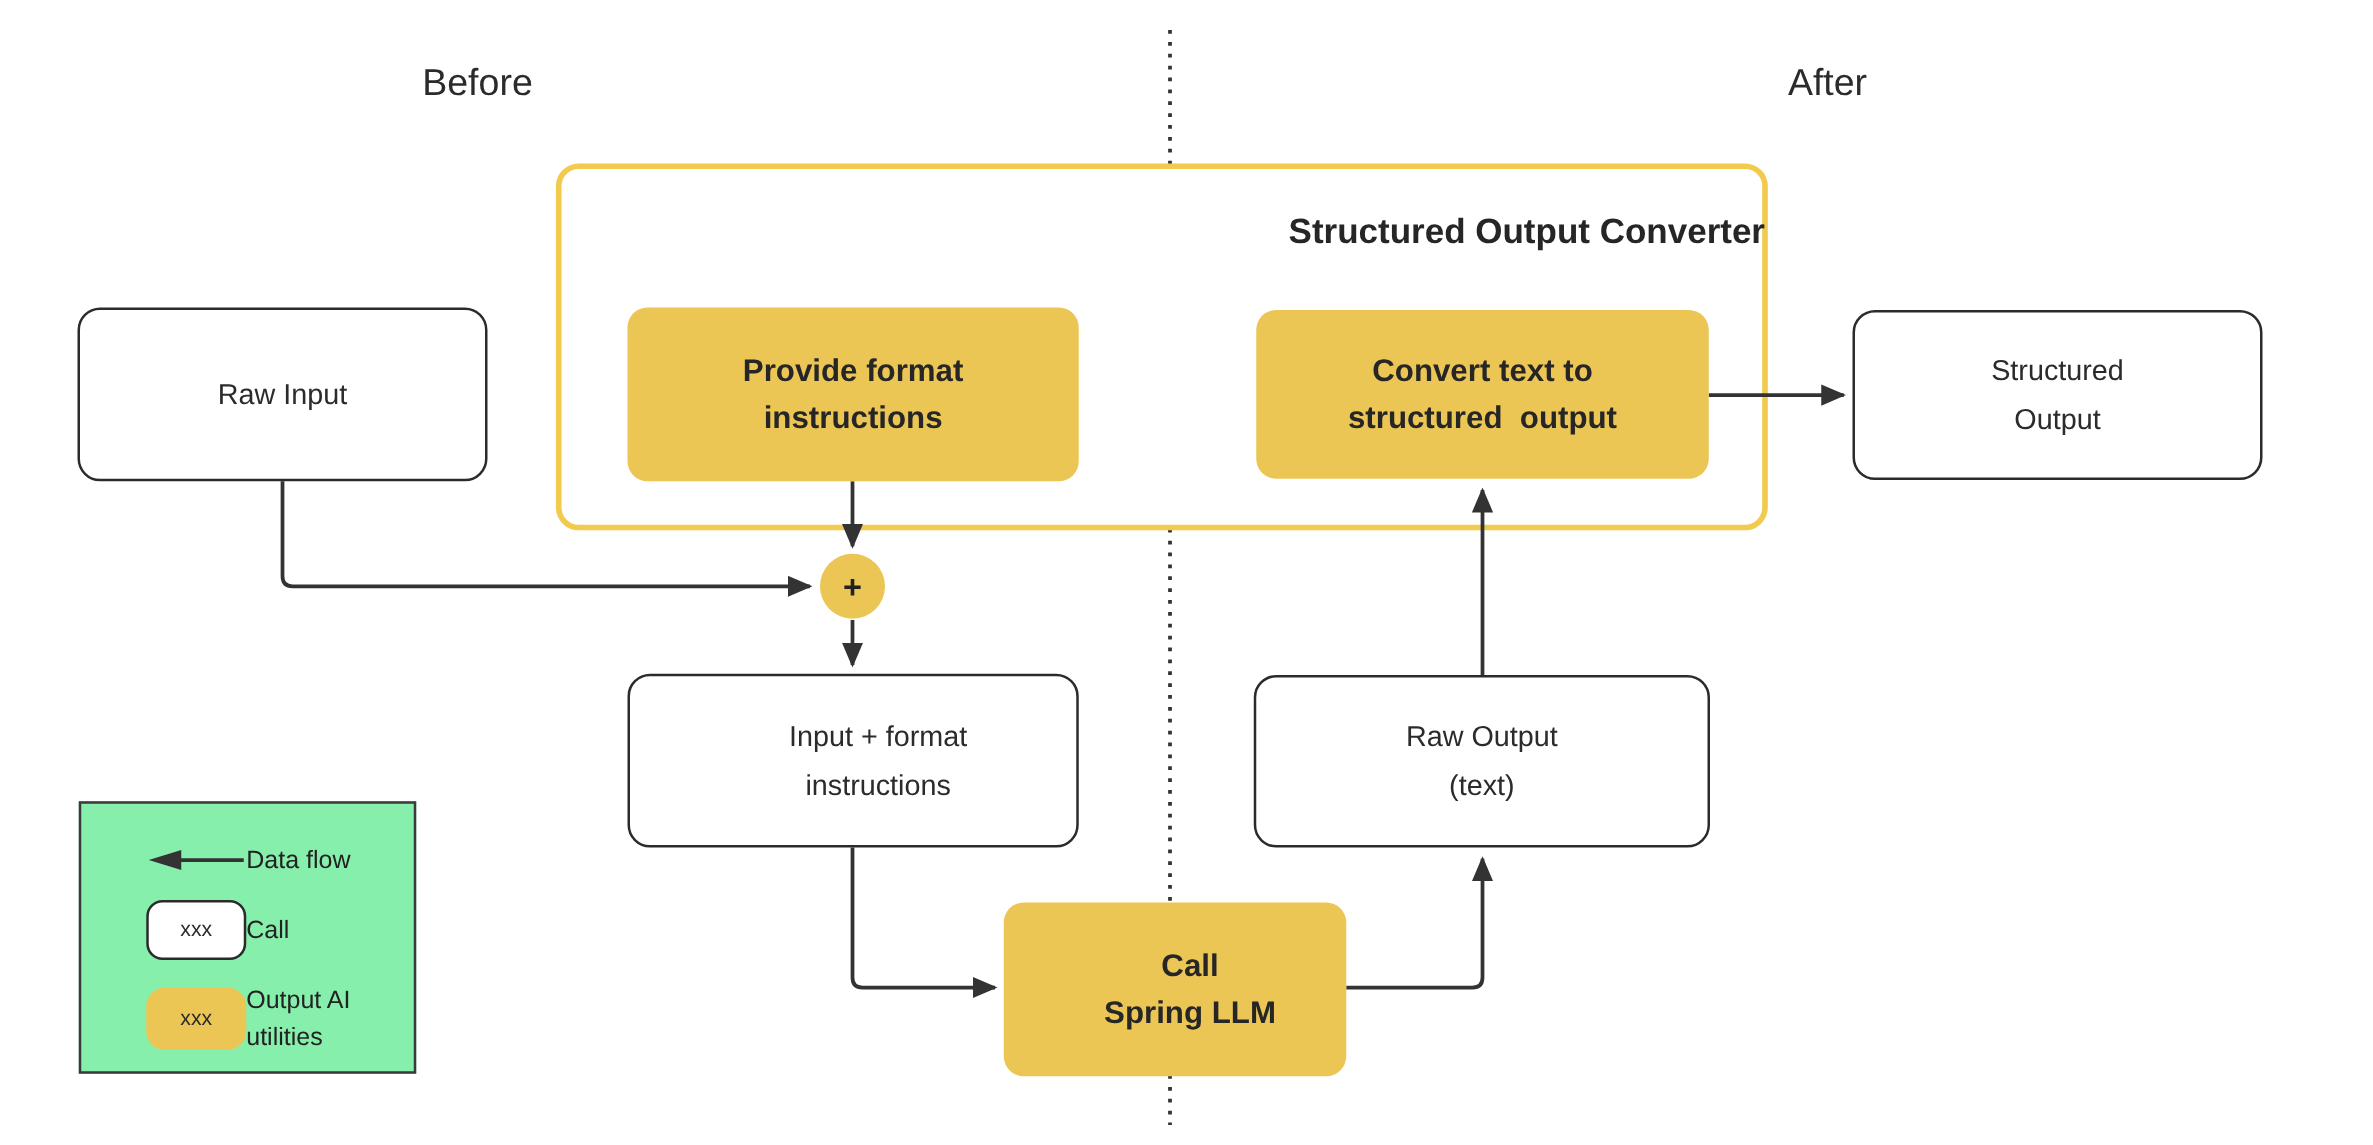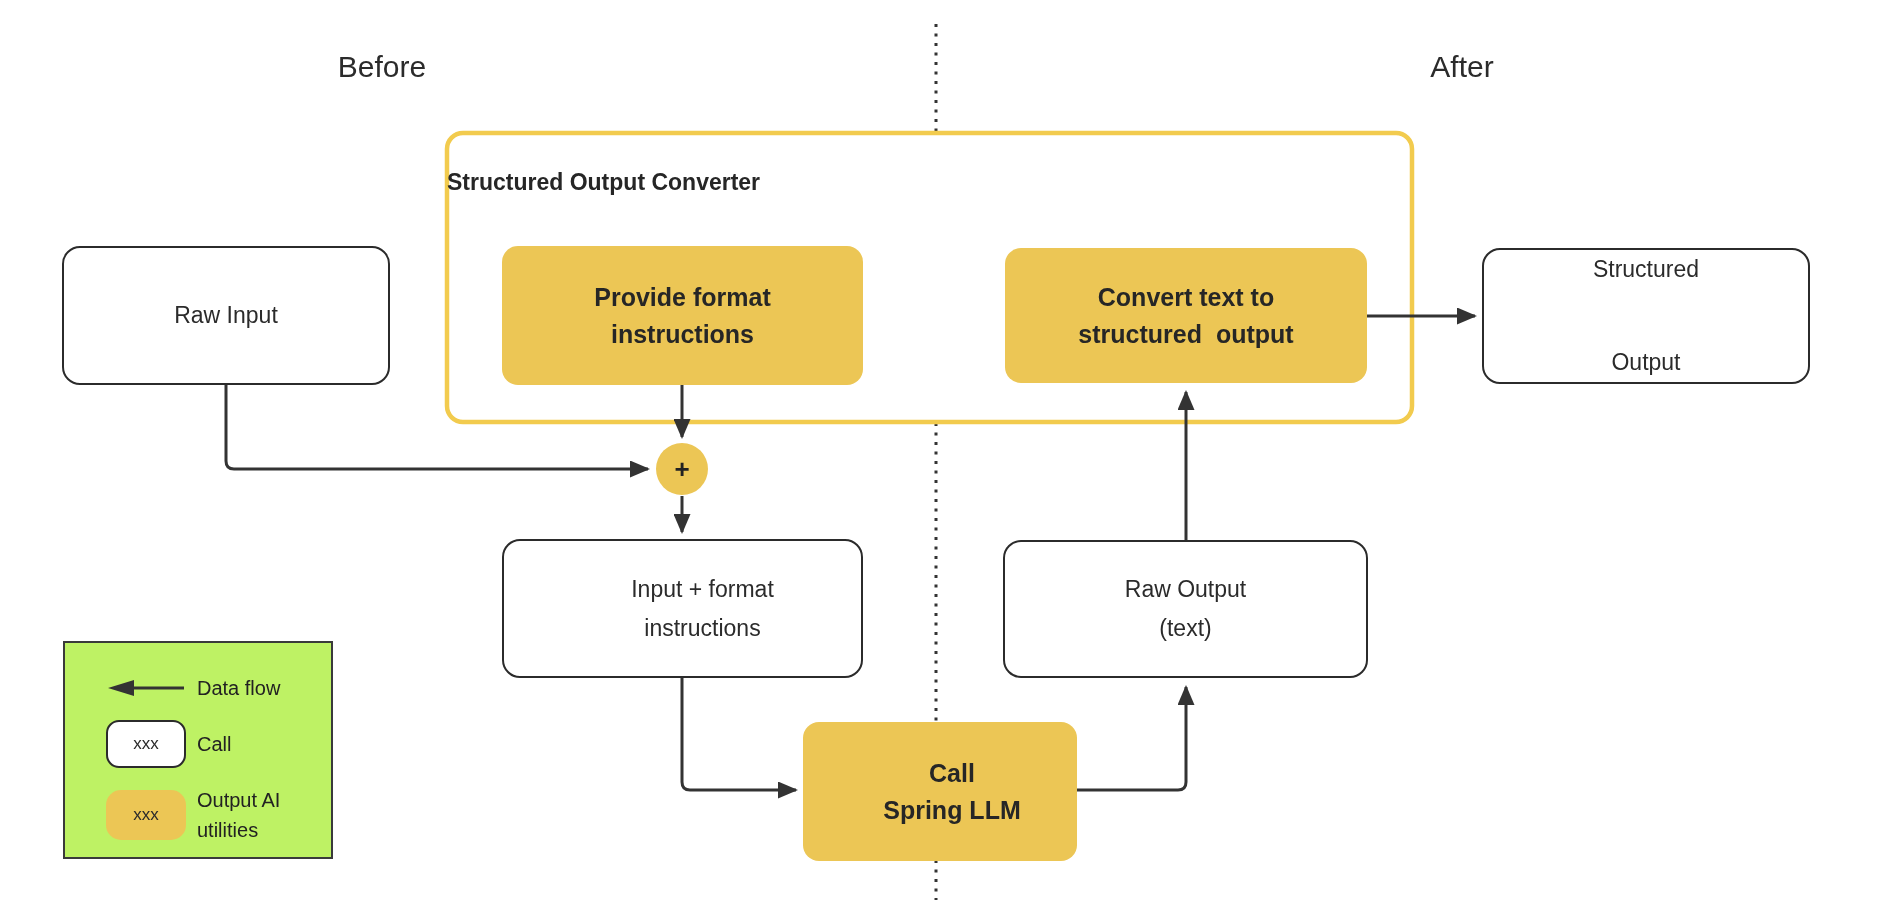--- a/index.html
+++ b/index.html
@@ -18,22 +18,22 @@
   .section-label {
     width: 300px;
     text-align: center;
     font-size: 30px;
     line-height: 36px;
     color: #2b2b2b;
   }
 
   .converter-title {
     left: 447px; top: 169px; width: 965px;
-    text-align: left;
-    font-size: 23px; font-weight: bold;
+    text-align: right;
+    font-size: 28px; font-weight: bold;
     color: #262626;
   }
 
   .node {
     display: flex;
     flex-direction: column;
     align-items: center;
     justify-content: center;
     text-align: center;
     box-sizing: border-box;
@@ -64,35 +64,35 @@
     border-radius: 50%;
     background: #ecc655;
     display: flex; align-items: center; justify-content: center;
     font-size: 26px; font-weight: bold; color: #222222;
     line-height: 1;
   }
 
   .legend {
     left: 63px; top: 641px;
     width: 270px; height: 218px;
-    background: #bef264;
+    background: #86efac;
     border: 2px solid #3a3a3a;
     box-sizing: border-box;
     padding: 30px 0 0 30px;
   }
   .legend-row {
     display: flex;
     align-items: center;
     margin-bottom: 17px;
   }
   .legend-key {
     width: 102px;
     display: flex;
     align-items: center;
-    justify-content: center;
+    justify-content: flex-end;
     flex-shrink: 0;
   }
   .legend-label {
     font-size: 20px;
     line-height: 30px;
     color: #222222;
   }
   .legend-label.wrap { width: 120px; }
   .swatch {
     width: 80px;
@@ -155,21 +155,21 @@
   <div class="abs node util-box" style="left:502px; top:246px; width:361px; height:139px;">
     <span class="box-line">Provide format</span>
     <span class="box-line">instructions</span>
   </div>
 
   <div class="abs node util-box" style="left:1005px; top:248px; width:362px; height:135px;">
     <span class="box-line">Convert text to</span>
     <span class="box-line">structured  output</span>
   </div>
 
-  <div class="abs node data-box" style="left:1482px; top:248px; width:328px; height:136px;justify-content:space-between;">
+  <div class="abs node data-box" style="left:1482px; top:248px; width:328px; height:136px;">
     <span class="box-line">Structured</span>
     <span class="box-line">Output</span>
   </div>
 
   <div class="abs plus-circle">
     <span>+</span>
   </div>
 
   <div class="abs node data-box" style="left:502px; top:539px; width:361px; height:139px;padding-left:40px;">
     <span class="box-line">Input + format</span>

